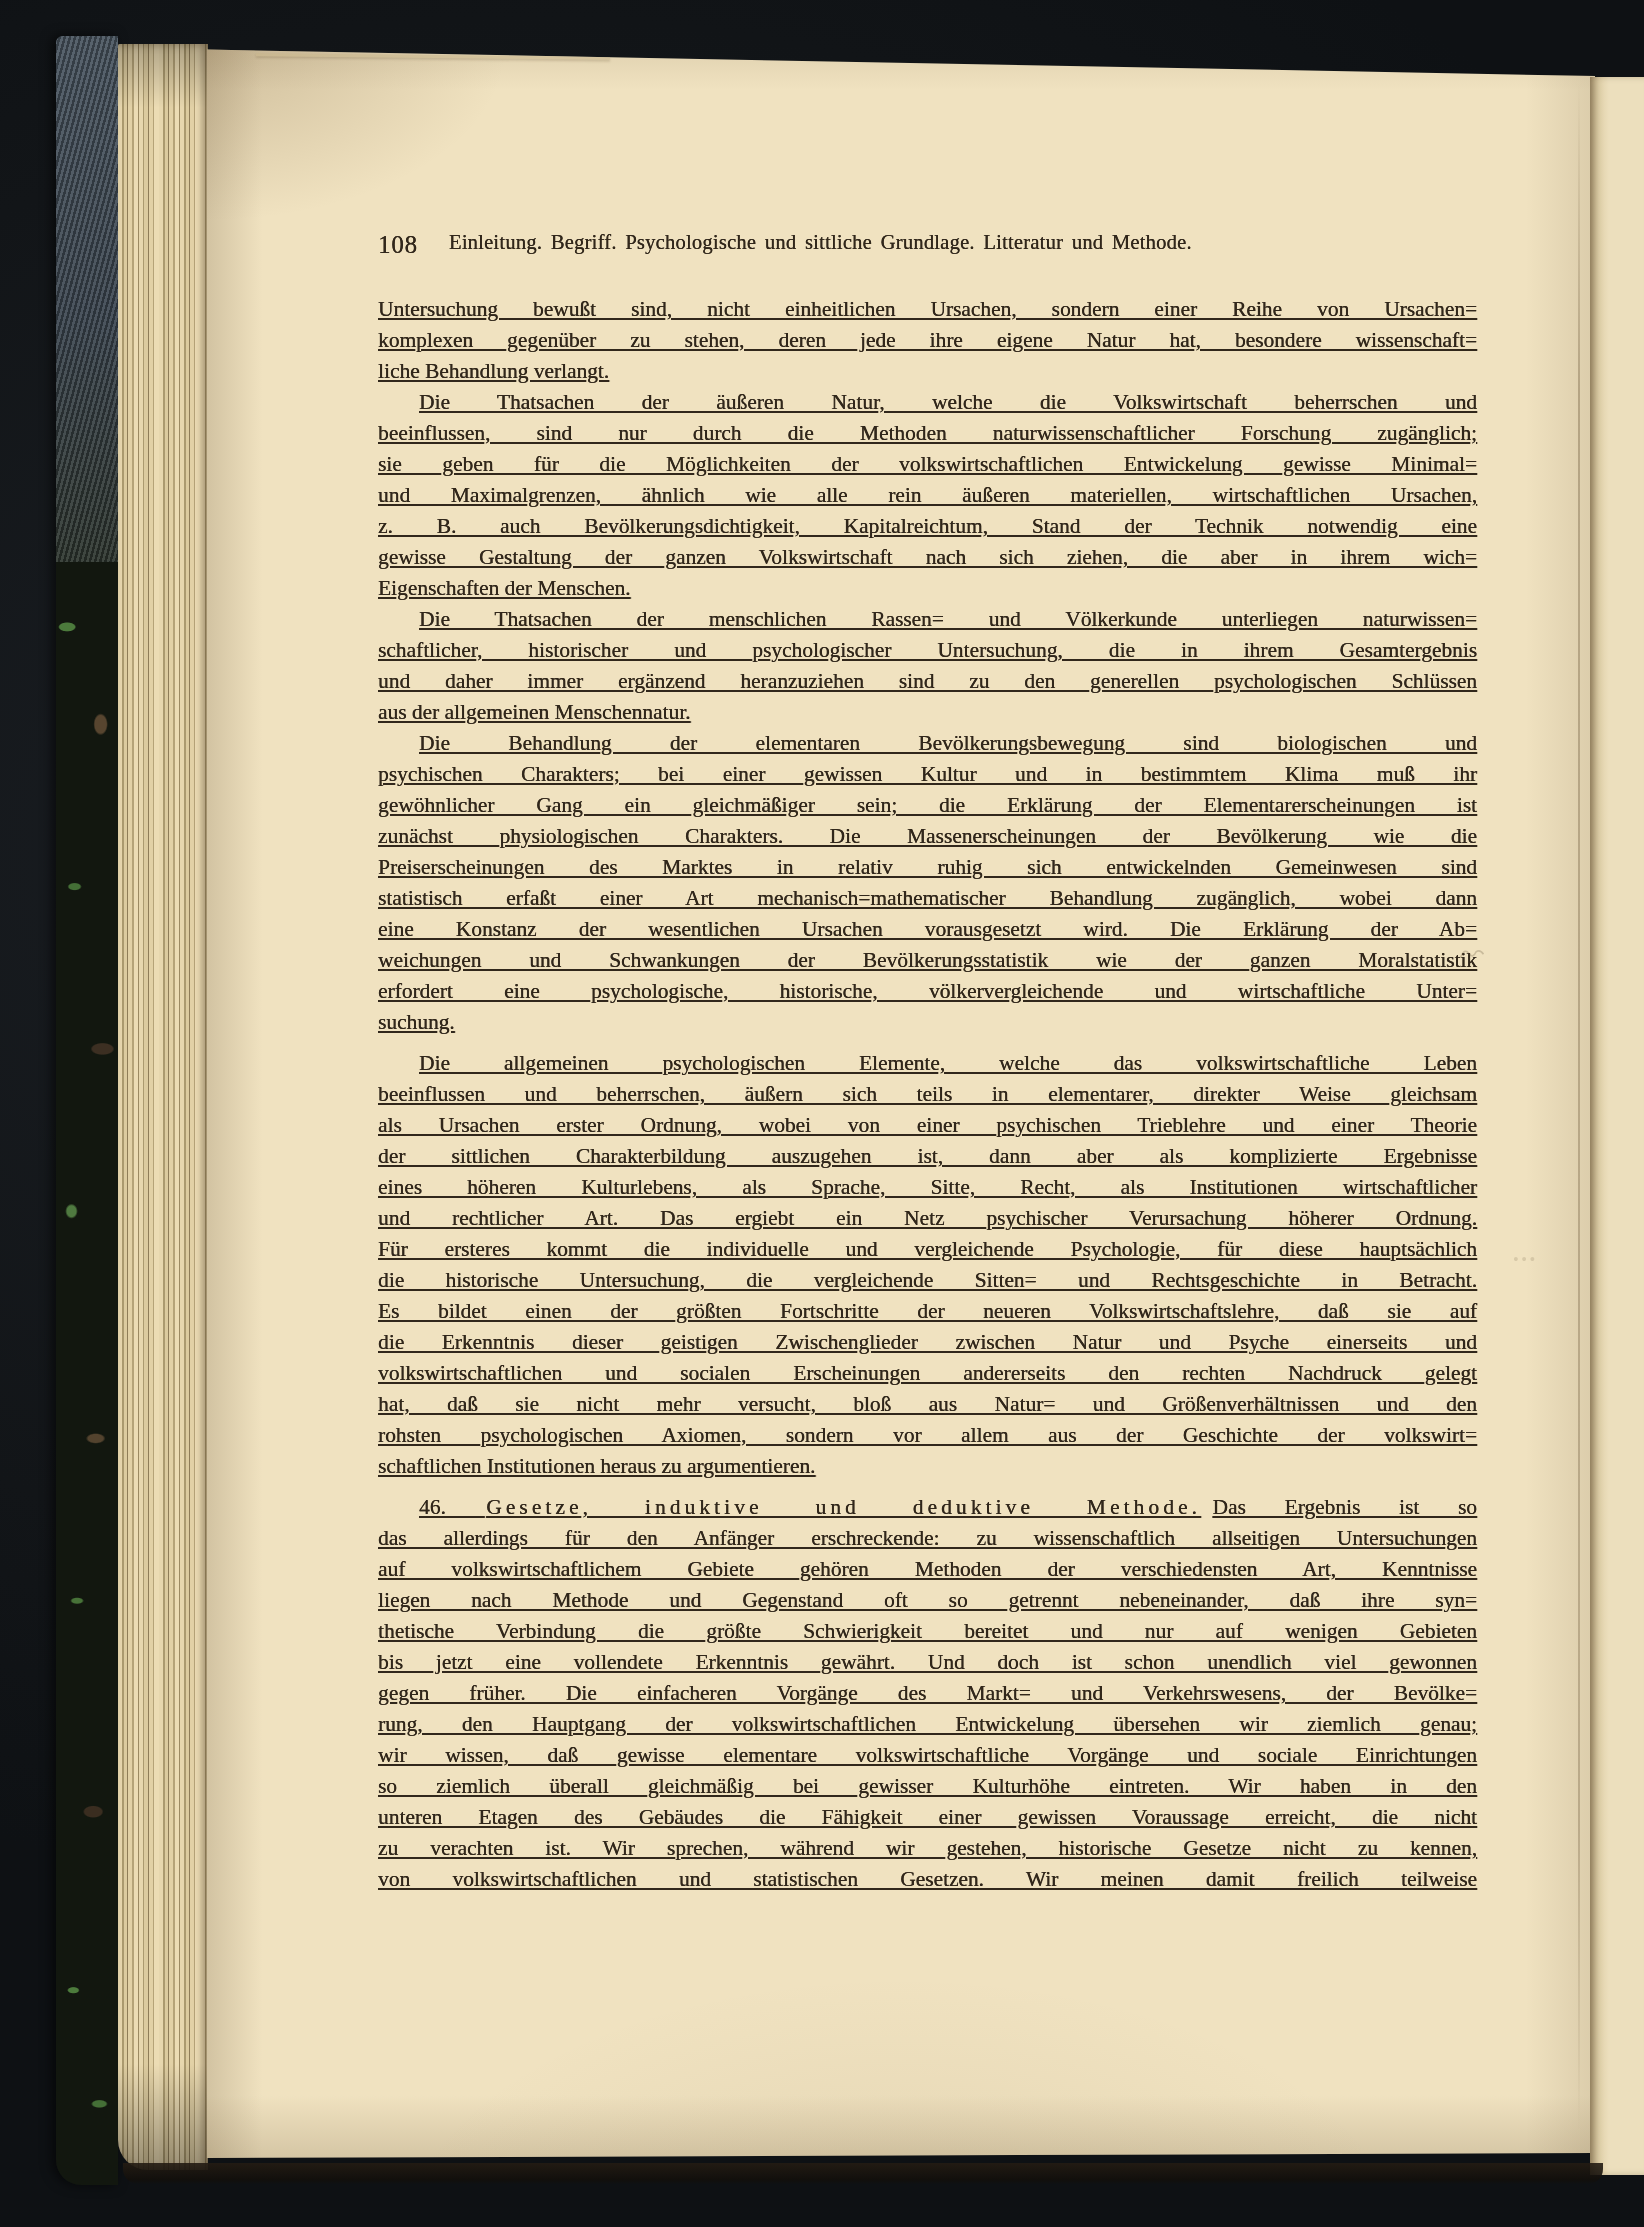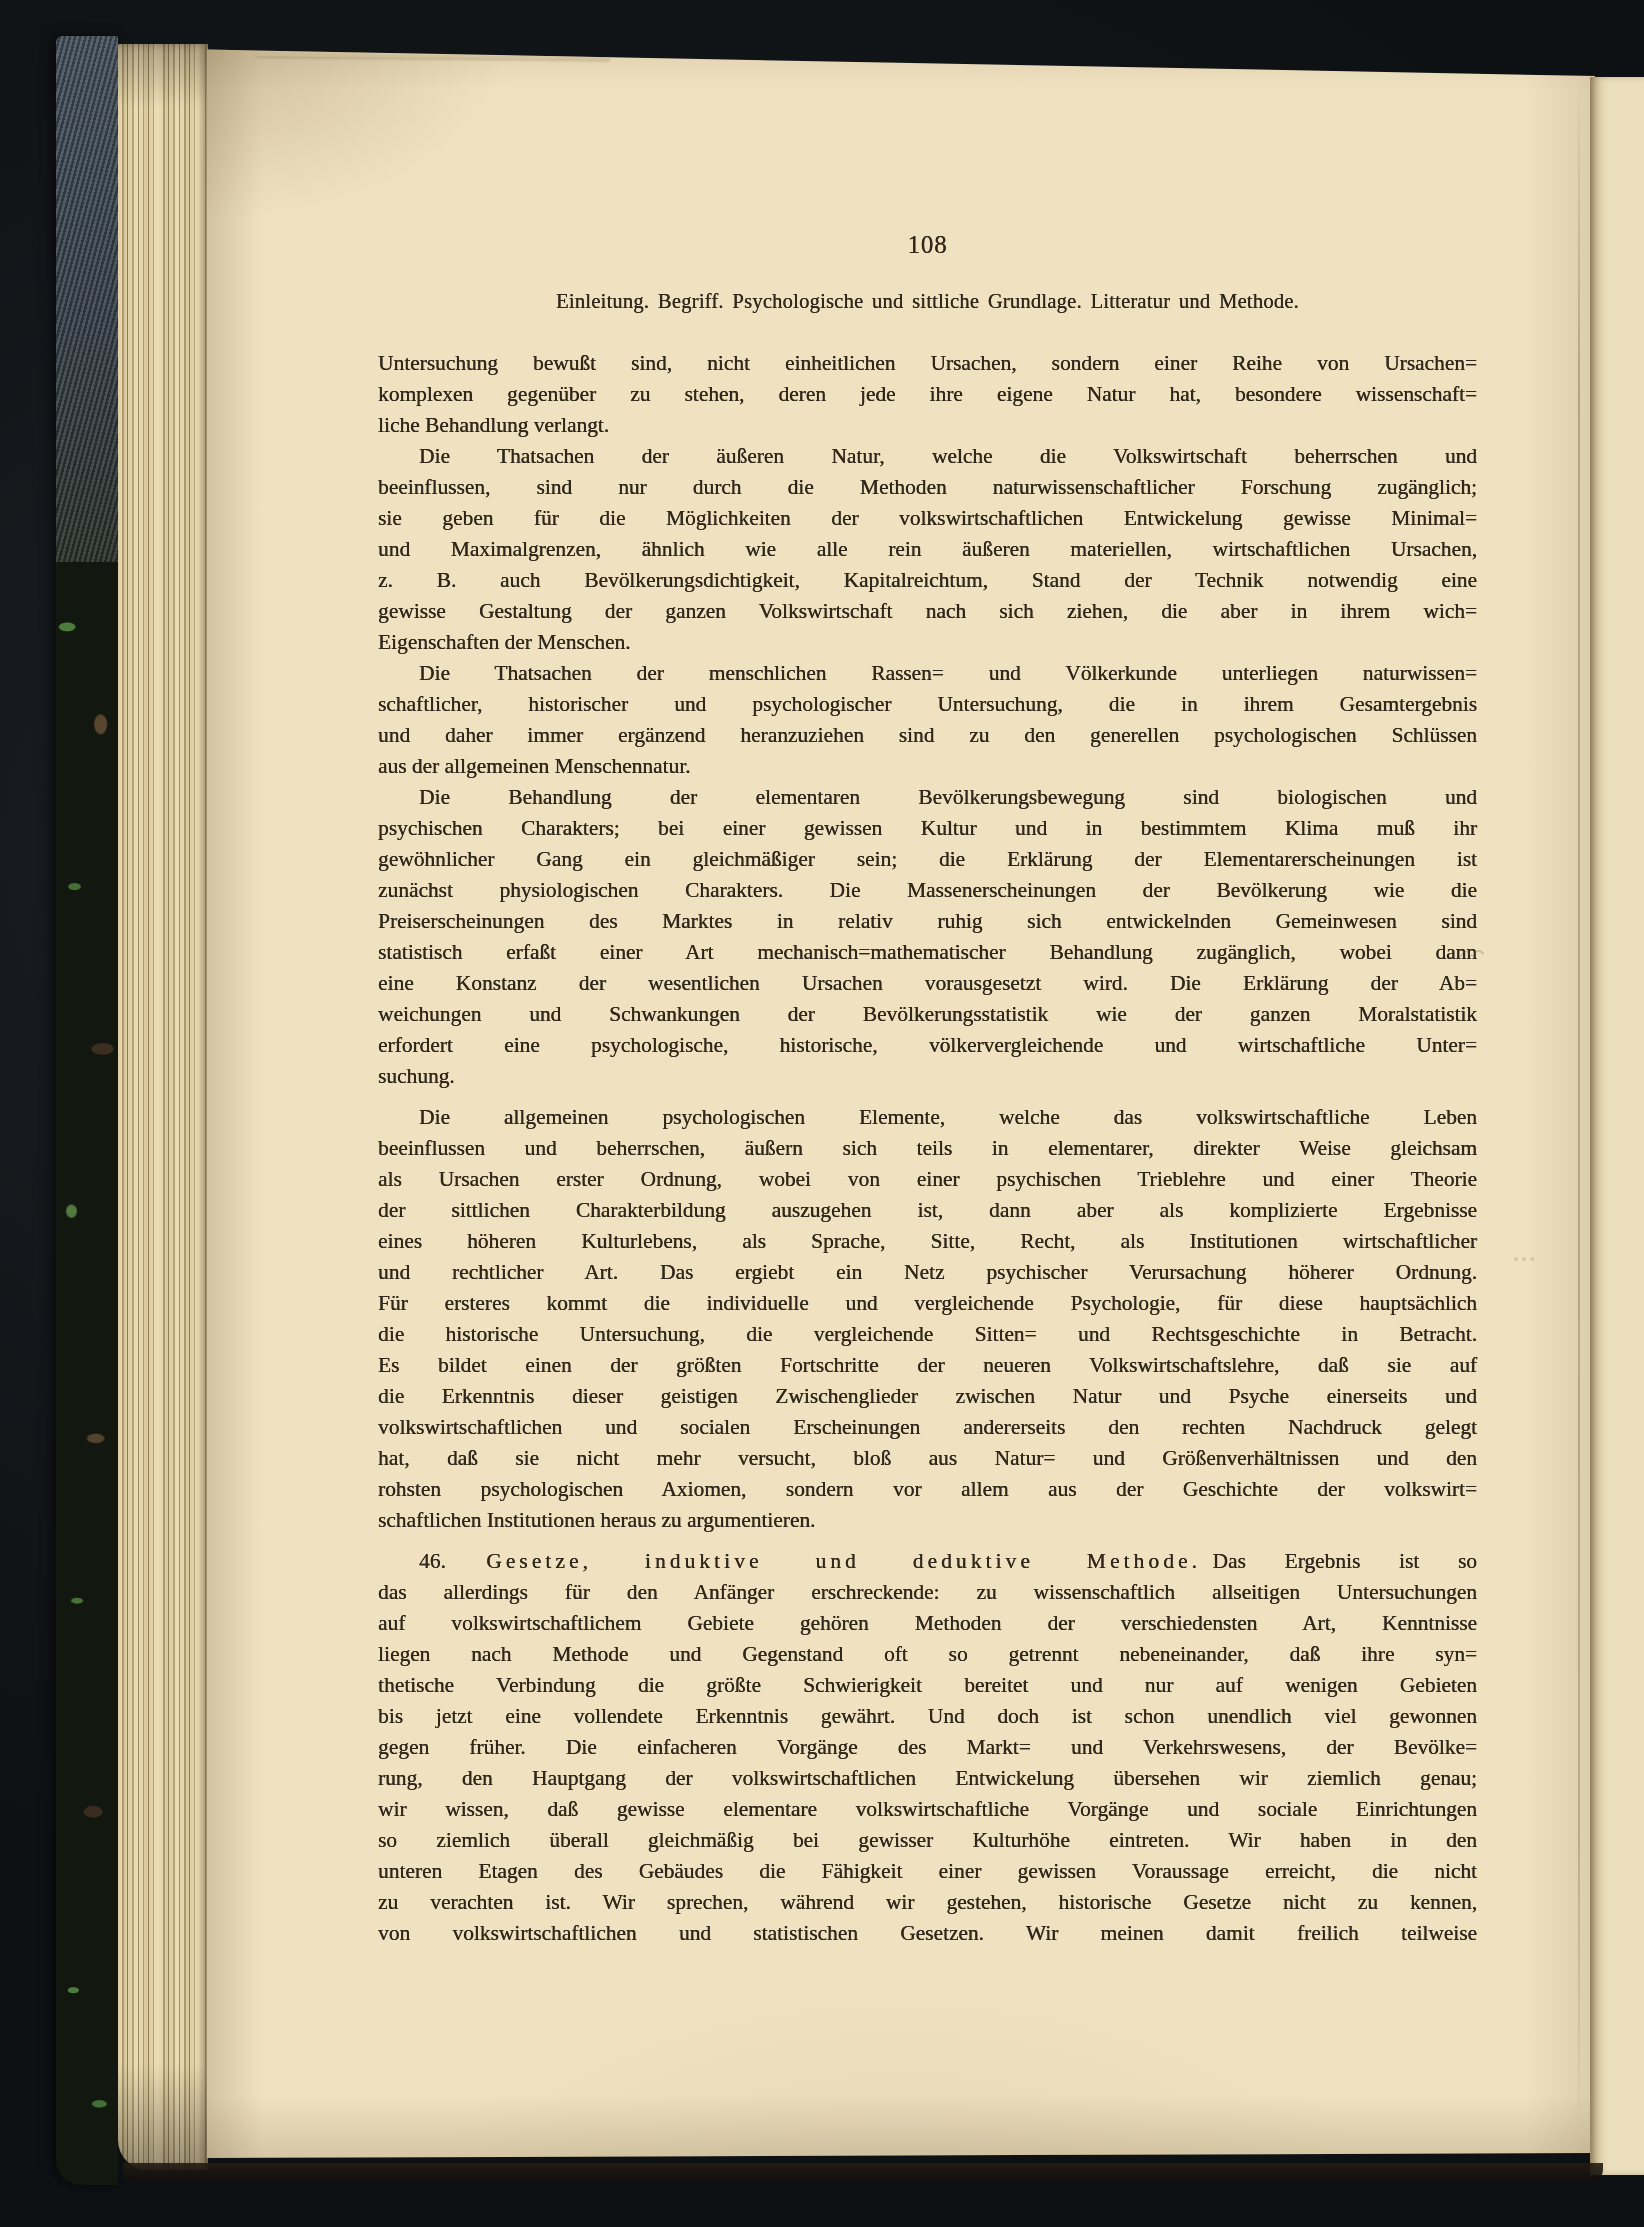--- a/index.html
+++ b/index.html
@@ -88,32 +88,31 @@
     background:linear-gradient(180deg, #241c13 0%, #120f0b 80%, rgba(18,15,11,0) 100%);
     border-radius:0 0 15px 15px; opacity:0.9;
   }
 
   
   .content {
     position:absolute; left:171px; top:183px; width:1099px;
     color:#31271b;
   }
   .running-head {
-    display:flex; align-items:center; gap:31px;
+    display:flex; align-items:flex-start; gap:31px;
     font-size:20.6px; letter-spacing:0.2px; word-spacing:3.3px;
     text-shadow:0.2px 0 0 currentColor;
-    flex-direction:column;
   }
   .page-number { font-size:25px; letter-spacing:0.8px; }
   .text-block {
     margin-top:35px;
     font-size:21.4px; line-height:31px;
     text-shadow:0.3px 0 0 currentColor;
   }
-  .para { margin:0; }
+  .para { margin:0;text-decoration:underline; }
   .para.extra-space { margin-top:10px; }
   .line { text-align:justify; text-align-last:justify; white-space:normal; }
   .line.endpara { text-align-last:left; }
   .line.indent { text-indent:41px; }
   .spaced { letter-spacing:4.1px; word-spacing:10px; margin:0 11.5px 0 1.6px; }
 
   
   .pencil-mark {
     position:absolute; left:1251px; top:898px; width:28px; height:16.4px; opacity:0.28;
   }

